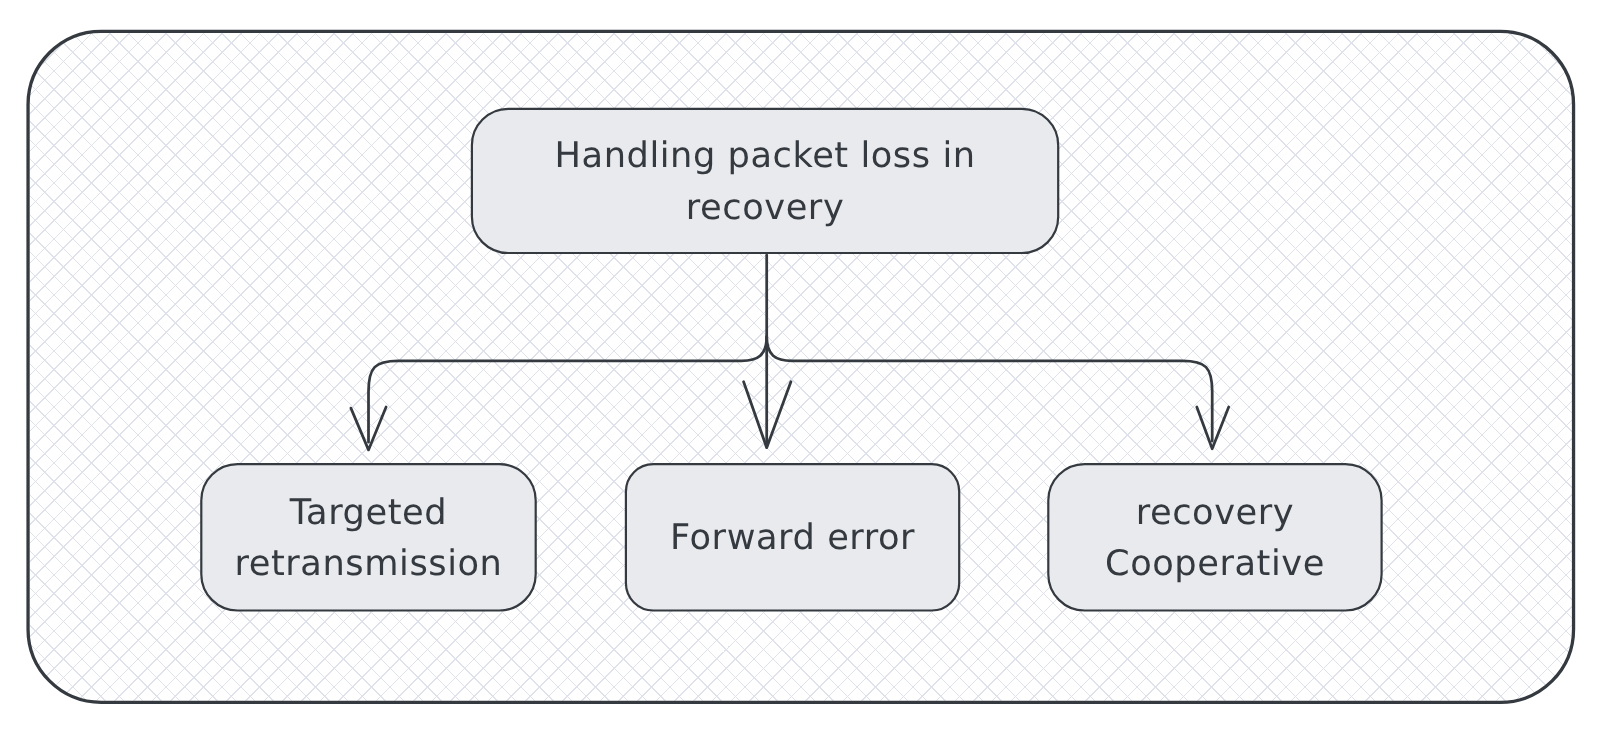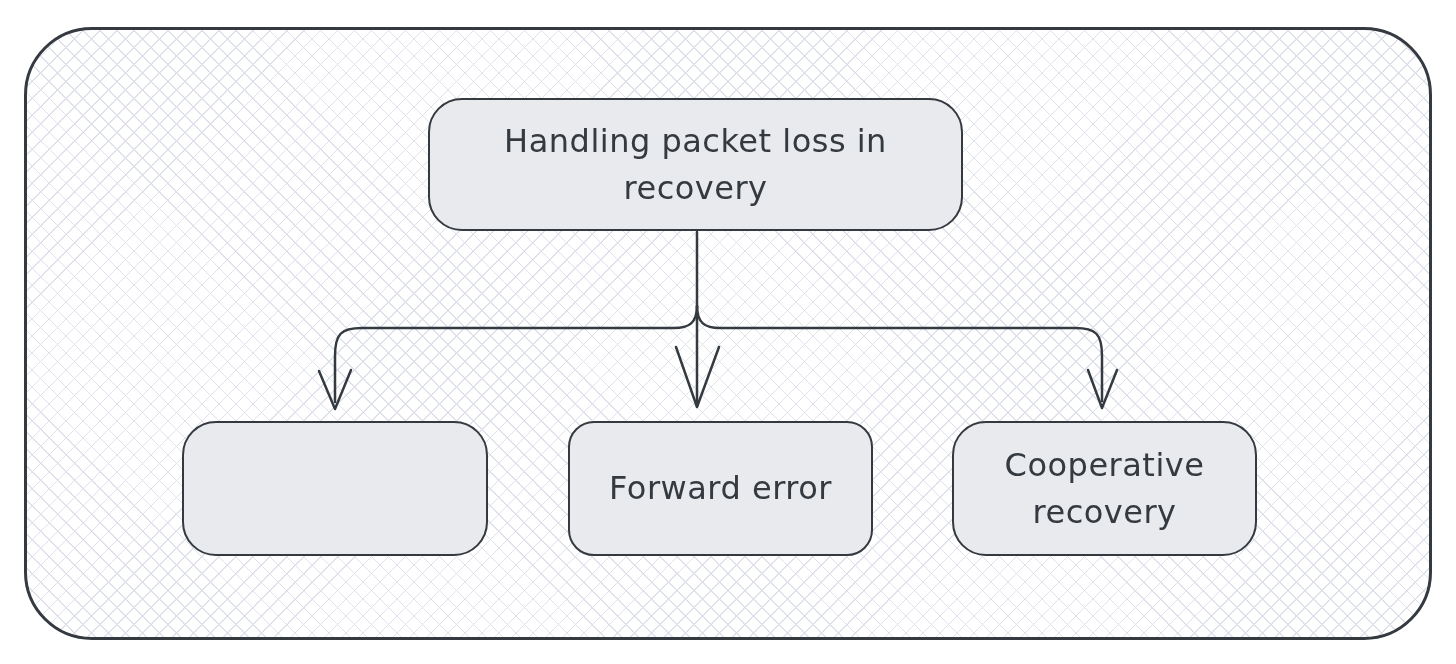--- a/index.html
+++ b/index.html
@@ -60,24 +60,26 @@
     <path d="M 676 347 L 697 407 L 719 347"></path>
     <path d="M 1088 370 L 1102 408 L 1117 370"></path>
   </svg>
 
   <div class="node node-root">
     <span>Handling packet loss in</span>
     <span>recovery</span>
   </div>
 
   <div class="node node-child1">
+    <span>Targeted</span>
+    <span>retransmission</span>
   </div>
 
   <div class="node node-child2">
     <span>Forward error</span>
   </div>
 
   <div class="node node-child3">
+    <span>recovery</span>
     <span>Cooperative</span>
-    <span>recovery</span>
   </div>
 
 </div>
 
 </body></html>

